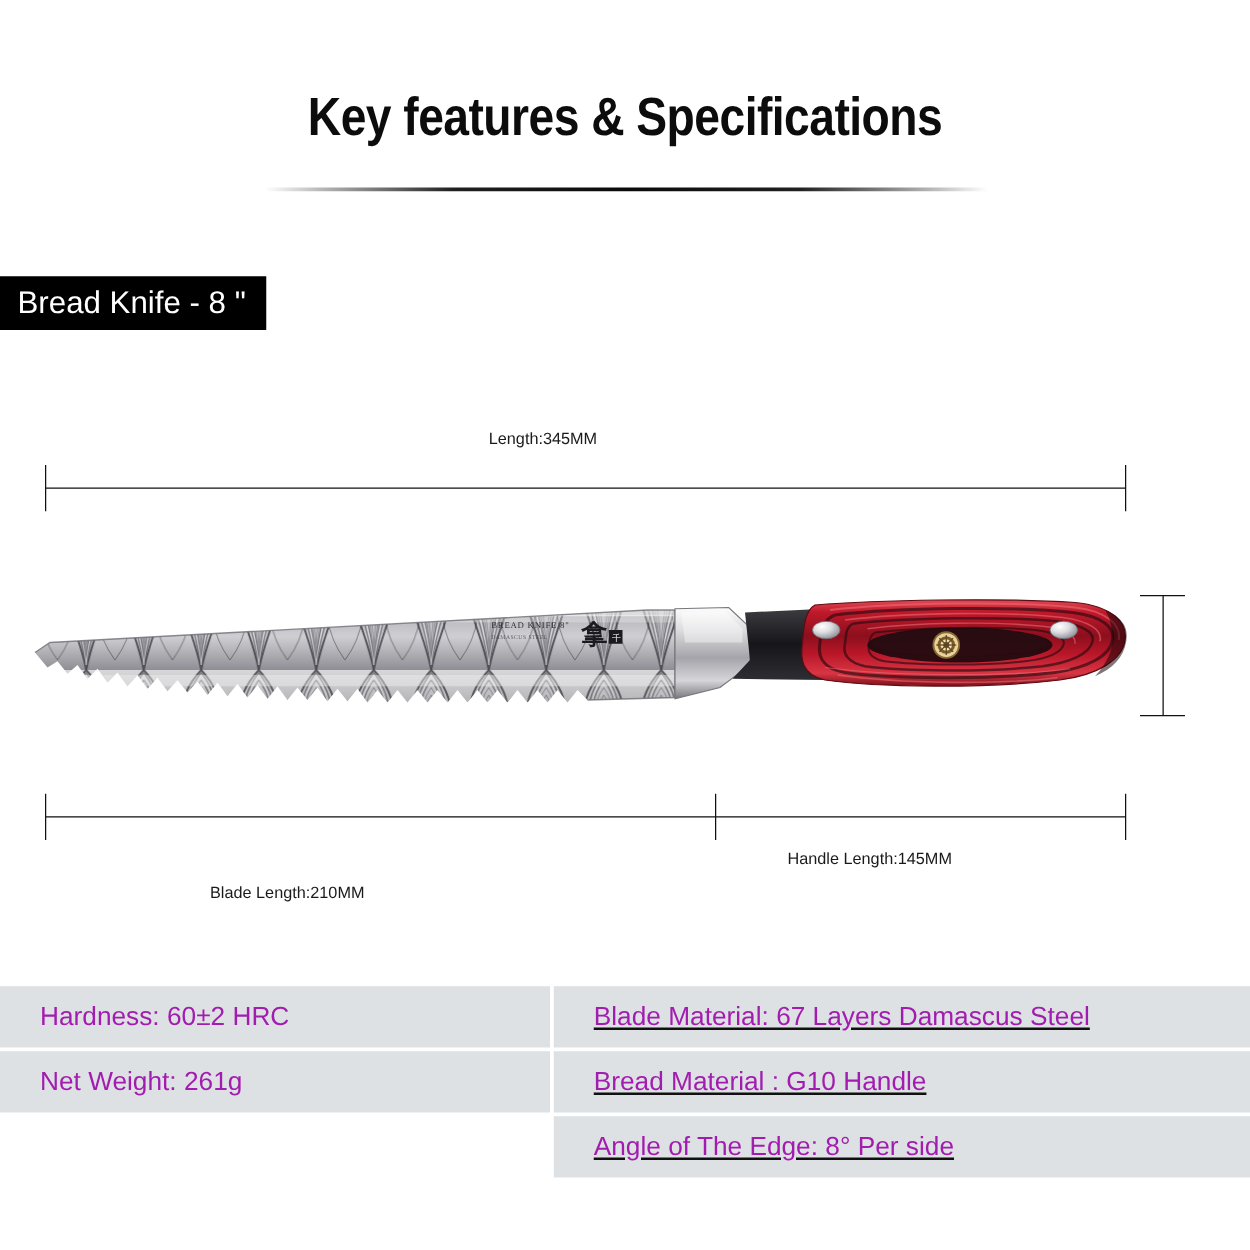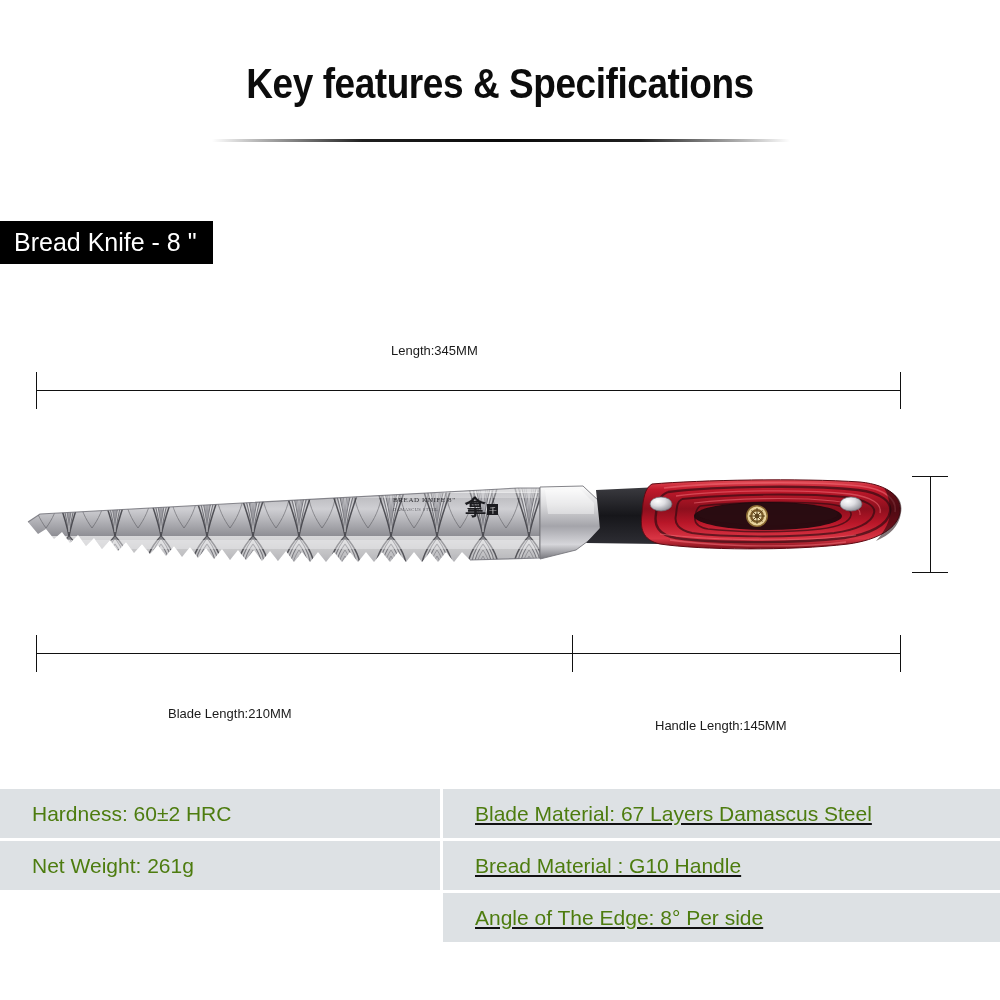--- a/index.html
+++ b/index.html
@@ -12,21 +12,21 @@
     height: 1000px;
     position: relative;
     overflow: hidden;
     font-family: "Liberation Sans", sans-serif;
     color: #111;
   }
 
   
   #title-block {
     position: absolute;
-    left: 0; top: 61px;
+    left: 0; top: 72px;
     width: 1000px;
     text-align: center;
   }
   #page-title {
     font-family: "Liberation Sans Narrow", "Liberation Sans", sans-serif;
     font-size: 43px;
     font-weight: bold;
     letter-spacing: -0.5px;
     color: #0c0c0c;
     transform: scaleX(0.86);
@@ -121,21 +121,21 @@
     flex-direction: column;
     gap: 3px;
   }
   #spec-col-left  { width: 440px; }
   #spec-col-right { width: 557px; text-decoration: underline; }
   .spec-cell {
     background: #dde1e4;
     height: 49px;
     line-height: 49px;
     font-size: 21px;
-    color: #4d7c0f;
+    color: #a21caf;
     padding-left: 32px;
     box-sizing: border-box;
     white-space: nowrap;
     overflow: hidden;
   }
 </style>
 </head>
 <body>
 
 <div id="title-block">
@@ -332,21 +332,21 @@
   
   
 </div>
 
 <div class="dim-line-h" style="left:36px; top:653px; width:864px;"></div>
 <div class="dim-tick-v" style="left:36px; top:635px; height:37px;"></div>
 <div class="dim-tick-v" style="left:572px; top:635px; height:37px;"></div>
 <div class="dim-tick-v" style="left:900px; top:635px; height:37px;"></div>
 
 <div class="dim-label" style="left:168px; top:706px;">Blade Length:210MM</div>
-<div class="dim-label" style="left:630px; top:718px;margin-left:25px;">Handle Length:145MM</div>
+<div class="dim-label" style="left:630px; top:679px;">Handle Length:145MM</div>
 
 <div id="spec-table">
   <div class="spec-col" id="spec-col-left">
     <div class="spec-cell">Hardness:  60±2 HRC</div>
     <div class="spec-cell">Net Weight: 261g</div>
   </div>
   <div class="spec-col" id="spec-col-right">
     <div class="spec-cell">Blade Material:  67 Layers Damascus Steel</div>
     <div class="spec-cell">Bread Material : G10 Handle</div>
     <div class="spec-cell">Angle of The Edge: 8° Per side</div>

